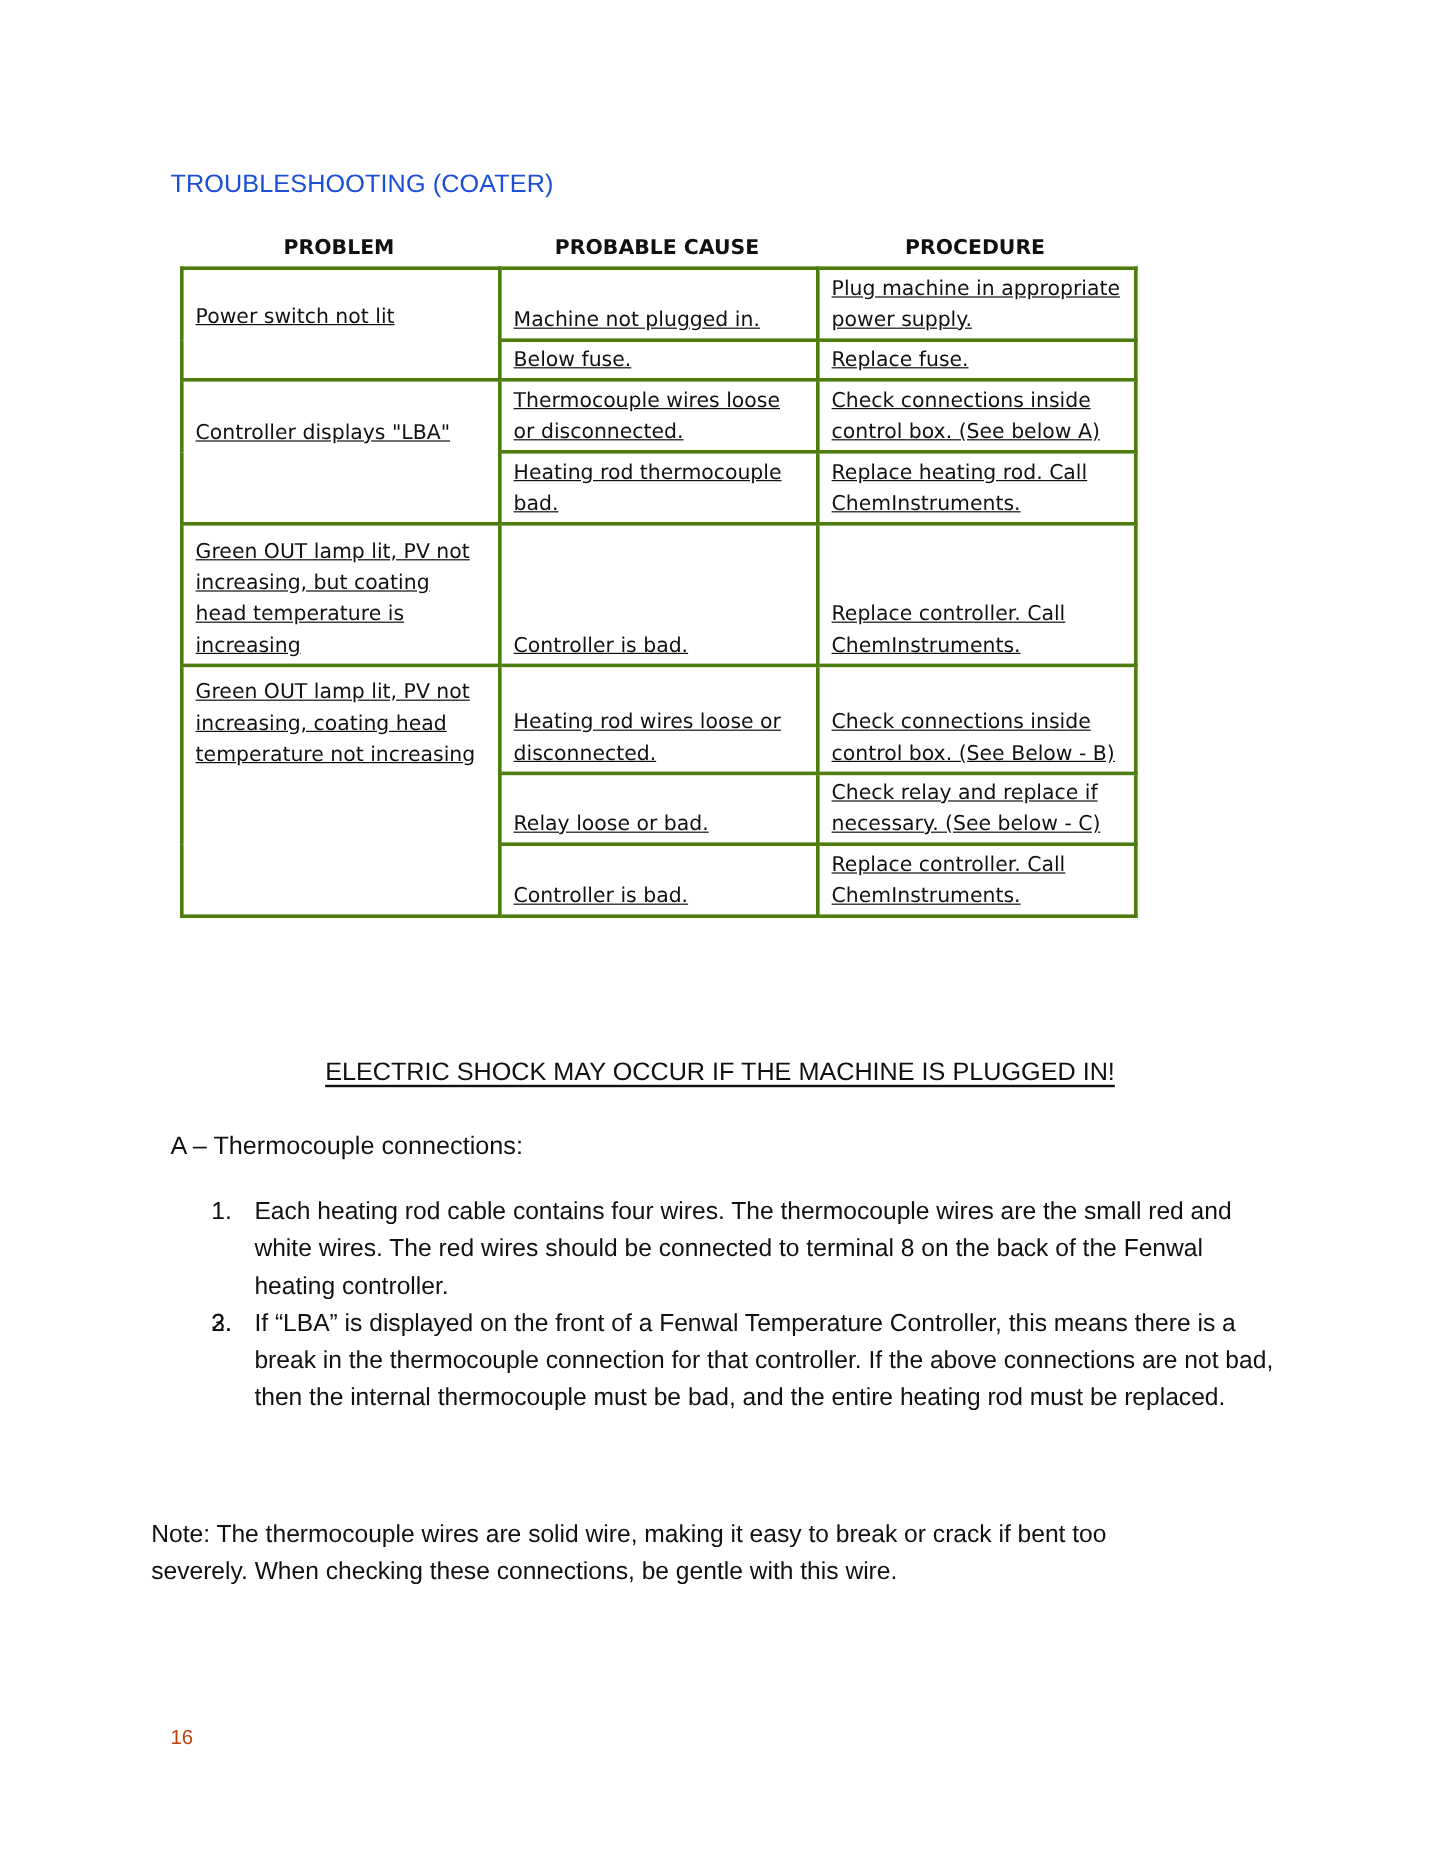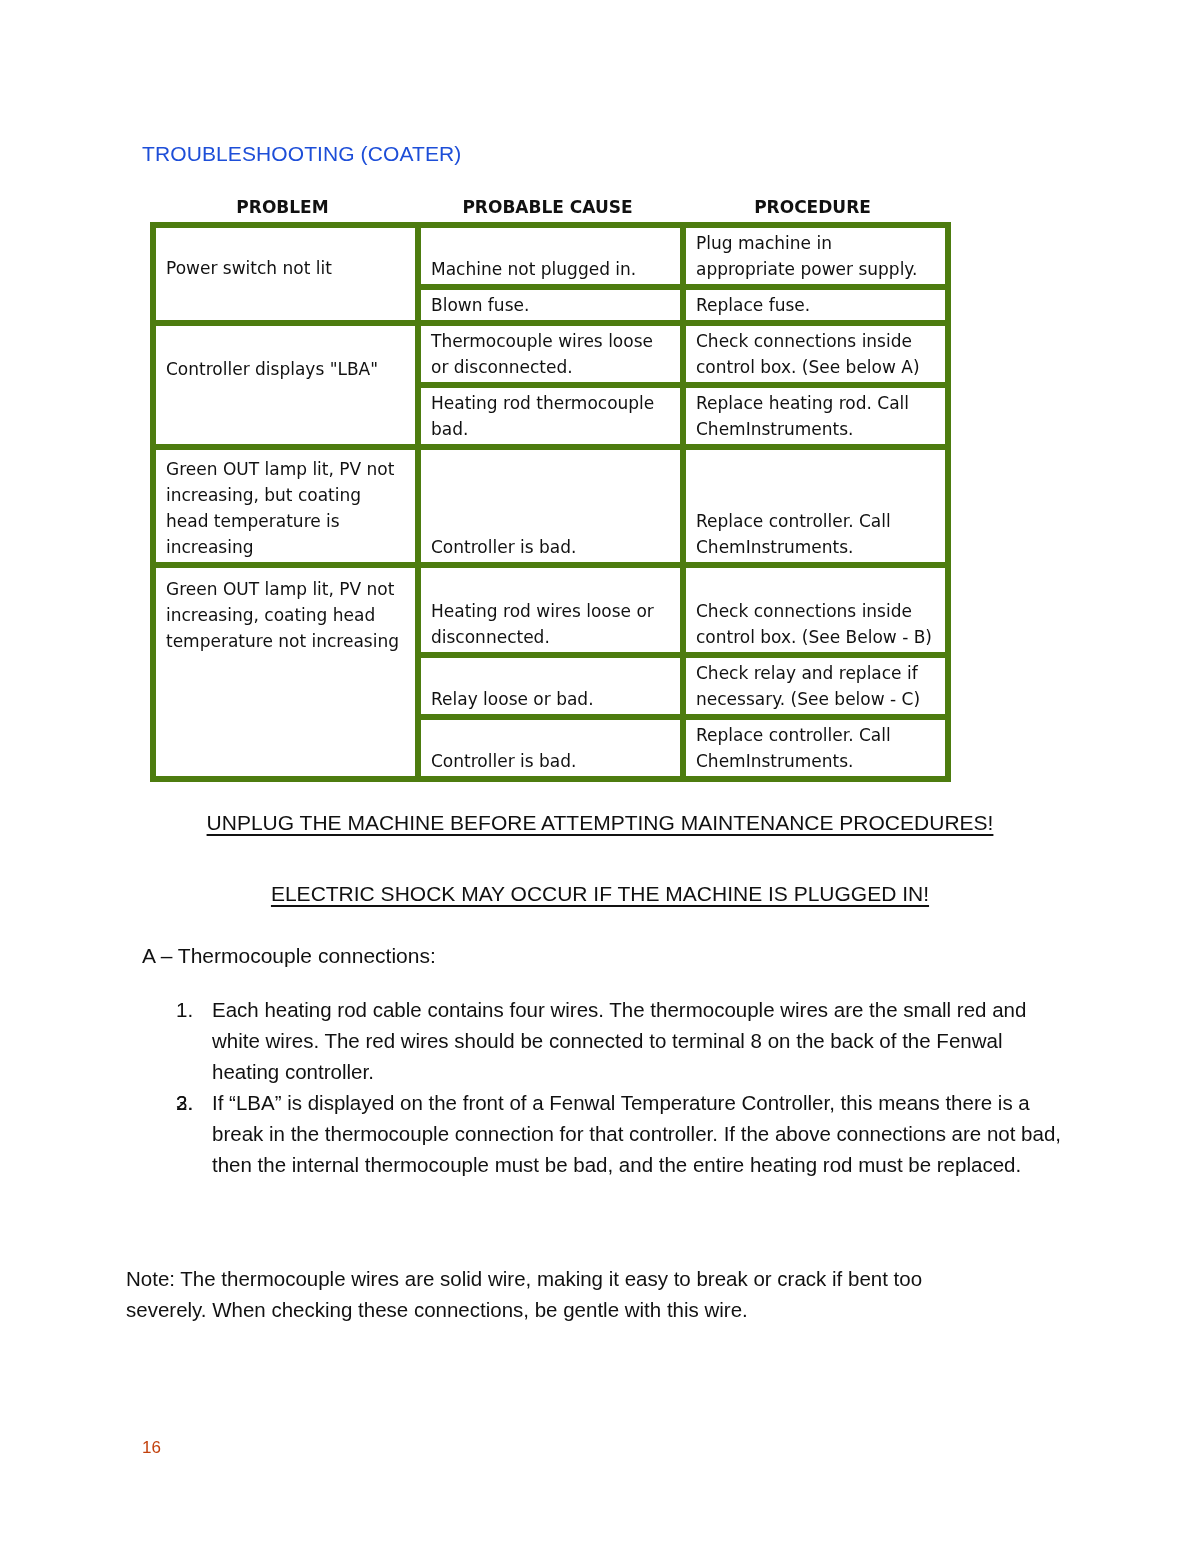--- a/index.html
+++ b/index.html
@@ -1,21 +1,21 @@
 <!DOCTYPE html>
 <html><head>
 <meta charset="utf-8">
 <style>
   html, body { margin: 0; padding: 0; background: #ffffff; }
   body { width: 1200px; height: 1552px; position: relative; overflow: hidden; color: #111; }
   .page { position: absolute; left: 0; top: 0; width: 1200px; height: 1552px; background: #fff; }
   .title { position: absolute; left: 142px; top: 142px; font-family: "Liberation Sans", sans-serif; font-size: 21px; color: #1d4ed8; letter-spacing: 0.1px; }
   .hdr { position: absolute; top: 197px; font-family: "DejaVu Sans", sans-serif; font-weight: bold; font-size: 17px; color: #111; text-align: center; }
   .ts-table { position: absolute; left: 150px; top: 222px; border-collapse: collapse; font-family: "DejaVu Sans", sans-serif; font-size: 17px; color: #111; table-layout: fixed; }
-  .ts-table td { border: 6px solid #4d7c0f; padding: 2px 10px 2px 10px; vertical-align: bottom; line-height: 26px; }
+  .ts-table td { border: 3px solid #4d7c0f; padding: 2px 10px 2px 10px; vertical-align: bottom; line-height: 26px; text-decoration: underline; }
   .ts-table col.c1 { width: 265px; }
   .ts-table col.c2 { width: 265px; }
   .ts-table col.c3 { width: 265px; }
   .warn { position: absolute; left: 0; width: 1200px; text-align: center; font-family: "Liberation Sans", sans-serif; font-size: 21px; color: #111; }
   .warn span { text-decoration: underline; text-underline-offset: 4px; }
   .sec-title { position: absolute; left: 142px; top: 944px; font-family: "Liberation Sans", sans-serif; font-size: 21px; color: #111; }
   .steps { position: absolute; left: 176px; top: 994px; width: 890px; margin: 0; padding: 0; list-style: none; font-family: "Liberation Sans", sans-serif; font-size: 20.5px; line-height: 31px; color: #111; }
   .steps li { position: relative; padding-left: 36px; }
   .steps li .num { position: absolute; left: 0; top: 0; }
   .note { position: absolute; left: 126px; top: 1263px; width: 880px; font-family: "Liberation Sans", sans-serif; font-size: 20.5px; line-height: 31px; color: #111; }
@@ -38,21 +38,21 @@
         <col class="c2">
         <col class="c3">
       </colgroup>
     <tbody>
       <tr style="height:60px">
         <td rowspan="2" style="vertical-align:middle;padding-bottom:14px">Power switch not lit</td>
         <td>Machine not plugged in.</td>
         <td>Plug machine in appropriate power supply.</td>
       </tr>
       <tr style="height:30px">
-        <td>Blown fuse.</td>
+        <td>Below fuse.</td>
         <td>Replace fuse.</td>
       </tr>
       <tr style="height:60px">
         <td rowspan="2" style="vertical-align:top;padding-top:30px">Controller displays "LBA"</td>
         <td>Thermocouple wires loose or disconnected.</td>
         <td>Check connections inside control box. (See below A)</td>
       </tr>
       <tr style="height:60px">
         <td>Heating rod thermocouple bad.</td>
         <td>Replace heating rod. Call ChemInstruments.</td>
@@ -71,21 +71,20 @@
         <td>Relay loose or bad.</td>
         <td>Check relay and replace if necessary. (See below - C)</td>
       </tr>
       <tr style="height:60px">
         <td>Controller is bad.</td>
         <td>Replace controller. Call ChemInstruments.</td>
       </tr>
     </tbody>
   </table>
 
-  <div class="warn" style="top:811px"><span>UNPLUG THE MACHINE BEFORE ATTEMPTING MAINTENANCE PROCEDURES!</span></div>
   <div class="warn" style="top:882px"><span>ELECTRIC SHOCK MAY OCCUR IF THE MACHINE IS PLUGGED IN!</span></div>
 
   <div class="sec-title">A – Thermocouple connections:</div>
 
   <ol class="steps">
     <li><span class="num">1.</span><span>Each heating rod cable contains four wires. The thermocouple wires are the small red and white wires. The red wires should be connected to terminal 8 on the back of the Fenwal heating controller.</span></li>
     <li><span class="num">2.</span></li>
     <li><span class="num">3.</span><span>If “LBA” is displayed on the front of a Fenwal Temperature Controller, this means there is a break in the thermocouple connection for that controller. If the above connections are not bad, then the internal thermocouple must be bad, and the entire heating rod must be replaced.</span></li>
   </ol>
 

